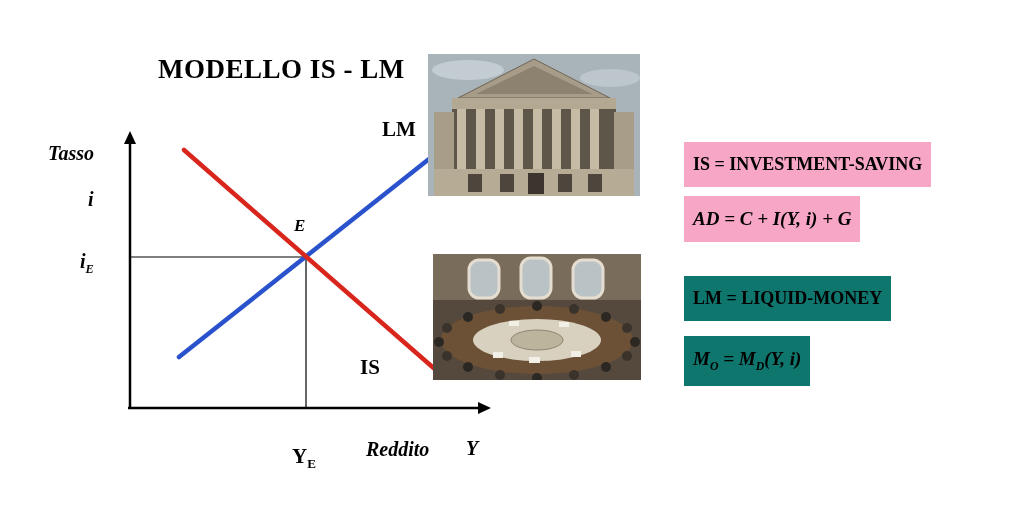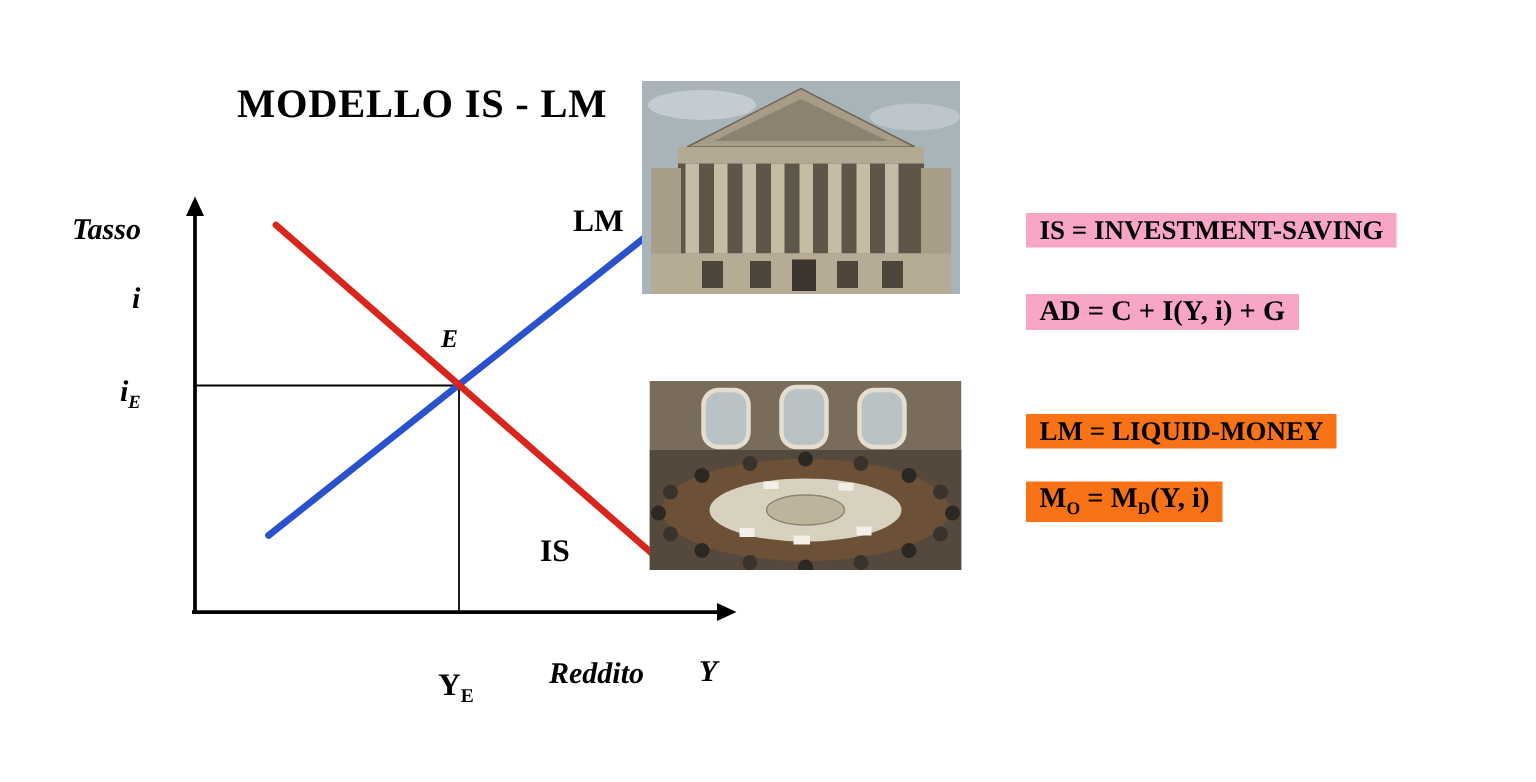--- a/index.html
+++ b/index.html
@@ -4,24 +4,24 @@
 <style>
   html,body{margin:0;padding:0;}
   body{width:1024px;height:521px;background:#ffffff;position:relative;overflow:hidden;
        font-family:"Liberation Serif",serif;color:#000;}
   .abs{position:absolute;}
   .slide-title{font-size:27px;font-weight:bold;letter-spacing:.5px;}
   .lbl{font-weight:bold;font-size:20px;font-style:italic;}
   .curve-lbl{font-weight:bold;font-size:21px;}
   .it{}
   sub{font-size:.62em;font-weight:bold;}
-  .hl{display:inline-block;font-weight:bold;font-size:18px;padding:1px 9px;white-space:nowrap;}
+  .hl{display:inline-block;font-weight:bold;font-size:18px;padding:12px 9px;white-space:nowrap;}
   .hl.pink{background:#f7a6c6;}
-  .hl.blue{background:#f97316;}
-  .math{font-size:19px;}
+  .hl.blue{background:#0f766e;}
+  .math{font-style:italic;font-size:19px;}
   svg{display:block;}
 </style>
 </head>
 <body>
 
 <div class="abs slide-title" style="left:158px;top:54px">MODELLO IS - LM</div>
 
 <svg id="graph-svg" class="abs" style="left:0;top:0" width="1024" height="521" viewBox="0 0 1024 521">
 
   <line x1="130" y1="408" x2="130" y2="140" stroke="#000" stroke-width="2.5"></line>
@@ -35,21 +35,21 @@
   <line id="lm-line" stroke-width="4.5" stroke-linecap="round" x1="179" y1="357" x2="429" y2="159" stroke="#2a52cc"></line>
   <line id="is-line" stroke-width="4.5" stroke-linecap="round" x1="184" y1="150" x2="437" y2="371" stroke="#d9261c"></line>
 </svg>
 
 <div class="abs lbl" style="left:48px;top:142px">Tasso</div>
 <div class="abs lbl" style="left:88px;top:188px">i</div>
 <div class="abs lbl it" style="left:80px;top:250px">
   <span>i</span><sub>E</sub>
 </div>
 <div class="abs lbl" style="left:294px;top:216px;font-size:17px">E</div>
-<div class="abs curve-lbl" style="left:382px;top:135px">LM</div>
+<div class="abs curve-lbl" style="left:382px;top:117px">LM</div>
 <div class="abs curve-lbl" style="left:360px;top:355px">IS</div>
 <div class="abs curve-lbl it" style="left:292px;top:444px">
   <span>Y</span><sub>E</sub>
 </div>
 <div class="abs lbl" style="left:366px;top:438px">Reddito</div>
 <div class="abs lbl" style="left:466px;top:437px">Y</div>
 
 <svg class="abs" style="left:428px;top:54px" width="212" height="142" viewBox="0 0 212 142">
   <rect width="212" height="142" fill="#a9b4ba"></rect>
   <ellipse cx="40" cy="16" rx="36" ry="10" fill="#c3ccd0"></ellipse>
@@ -104,15 +104,15 @@
   <circle cx="67" cy="55" r="5" fill="#3a332c"></circle>
   <circle cx="104" cy="52" r="5" fill="#2b2722"></circle>
   <circle cx="141" cy="55" r="5" fill="#3a332c"></circle>
   <circle cx="173" cy="63" r="5" fill="#2b2722"></circle>
   <circle cx="194" cy="74" r="5" fill="#3a332c"></circle>
 </svg>
 
 <div class="abs hl pink" style="left:684px;top:142px">IS = INVESTMENT-SAVING</div>
 <div class="abs hl pink math" style="left:684px;top:196px">AD = C + I(Y, i) + G</div>
 <div class="abs hl blue" style="left:684px;top:276px">LM = LIQUID-MONEY</div>
-<div class="abs hl blue math" style="left:684px;top:321px">
+<div class="abs hl blue math" style="left:684px;top:336px">
   <span>M</span><sub>O</sub><span> = </span><span>M</span><sub>D</sub><span>(Y, i)</span>
 </div>
 
 </body></html>

